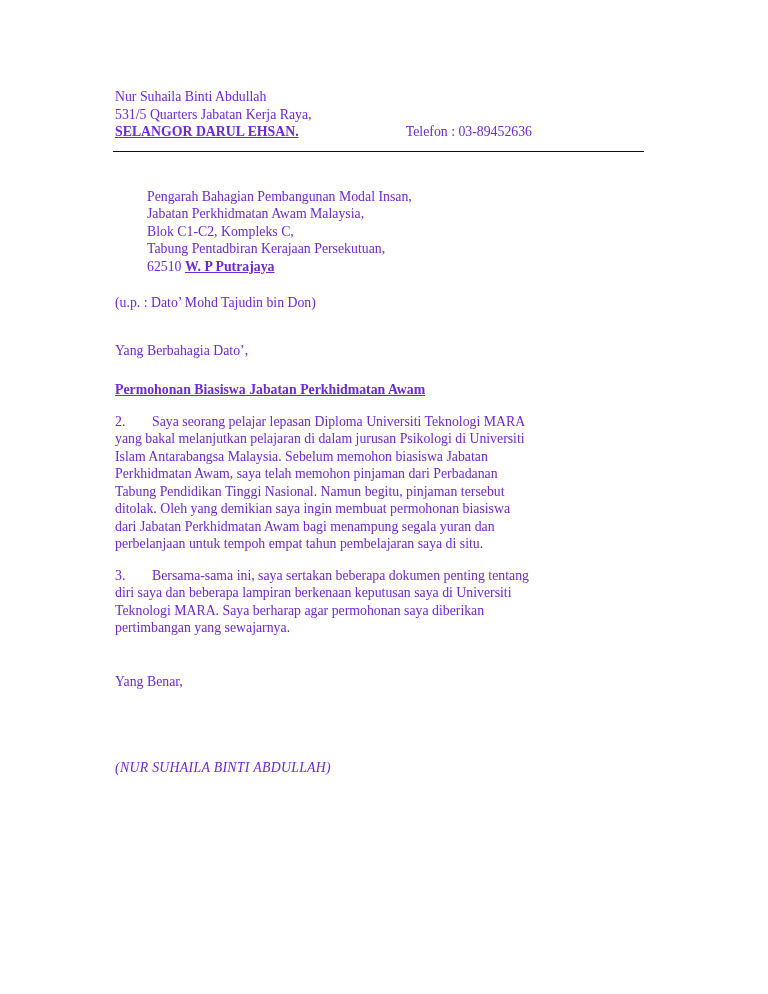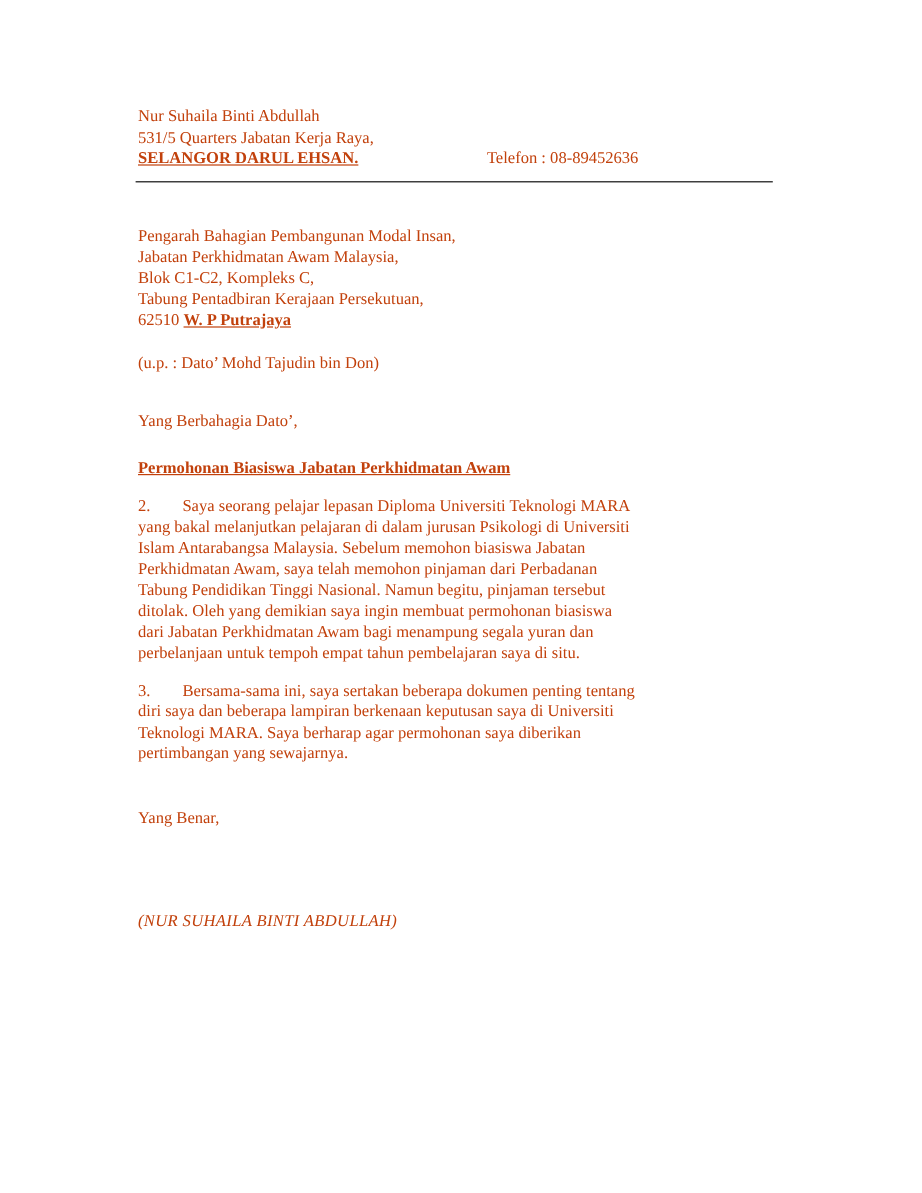--- a/index.html
+++ b/index.html
@@ -8,21 +8,21 @@
     background: #ffffff;
   }
   .page {
     position: relative;
     width: 644px;
     height: 994px;
     background: #ffffff;
     font-family: "Liberation Serif", "DejaVu Serif", serif;
     font-size: 13.8px;
     line-height: 17.5px;
-    color: #c2410c;
+    color: #6d28d9;
     box-sizing: border-box;
     padding: 88px 112px 40px 115px;
     overflow: hidden;
   }
   .addr-line { white-space: nowrap; }
   .sender-last-row {
     display: flex;
     justify-content: space-between;
     align-items: baseline;
     text-align: right;
@@ -30,21 +30,21 @@
   .bold-underline {
     font-weight: bold;
     text-decoration: underline;
   }
   .rule {
     border: none;
     border-bottom: 1.4px solid #111;
     margin: 10px 0 0 -2px;
     width: 543px;
   }
-  .recipient-block { margin-top: 36px; }
+  .recipient-block { margin-top: 36px; margin-left: 32px; }
   .attention-line { margin-top: 19px; }
   .salutation-line { margin-top: 30px; }
   .subject-line {
     margin-top: 22px;
     font-weight: bold;
     text-decoration: underline;
   }
   .para { margin-top: 14px; text-align: left; }
   .para-first { margin-top: 15px; }
   .para-num {
@@ -58,21 +58,21 @@
 </head>
 <body>
 
 <div class="page">
 
   <div class="sender-block">
     <div class="addr-line">Nur Suhaila Binti Abdullah</div>
     <div class="addr-line">531/5 Quarters Jabatan Kerja Raya,</div>
     <div class="sender-last-row">
       <span class="bold-underline">SELANGOR DARUL EHSAN.</span>
-      <span>Telefon : 08-89452636</span>
+      <span>Telefon : 03-89452636</span>
     </div>
   </div>
 
   <hr class="rule">
 
   <div class="recipient-block">
     <div class="addr-line">Pengarah Bahagian Pembangunan Modal Insan,</div>
     <div class="addr-line">Jabatan Perkhidmatan Awam Malaysia,</div>
     <div class="addr-line">Blok C1-C2, Kompleks C,</div>
     <div class="addr-line">Tabung Pentadbiran Kerajaan Persekutuan,</div>

